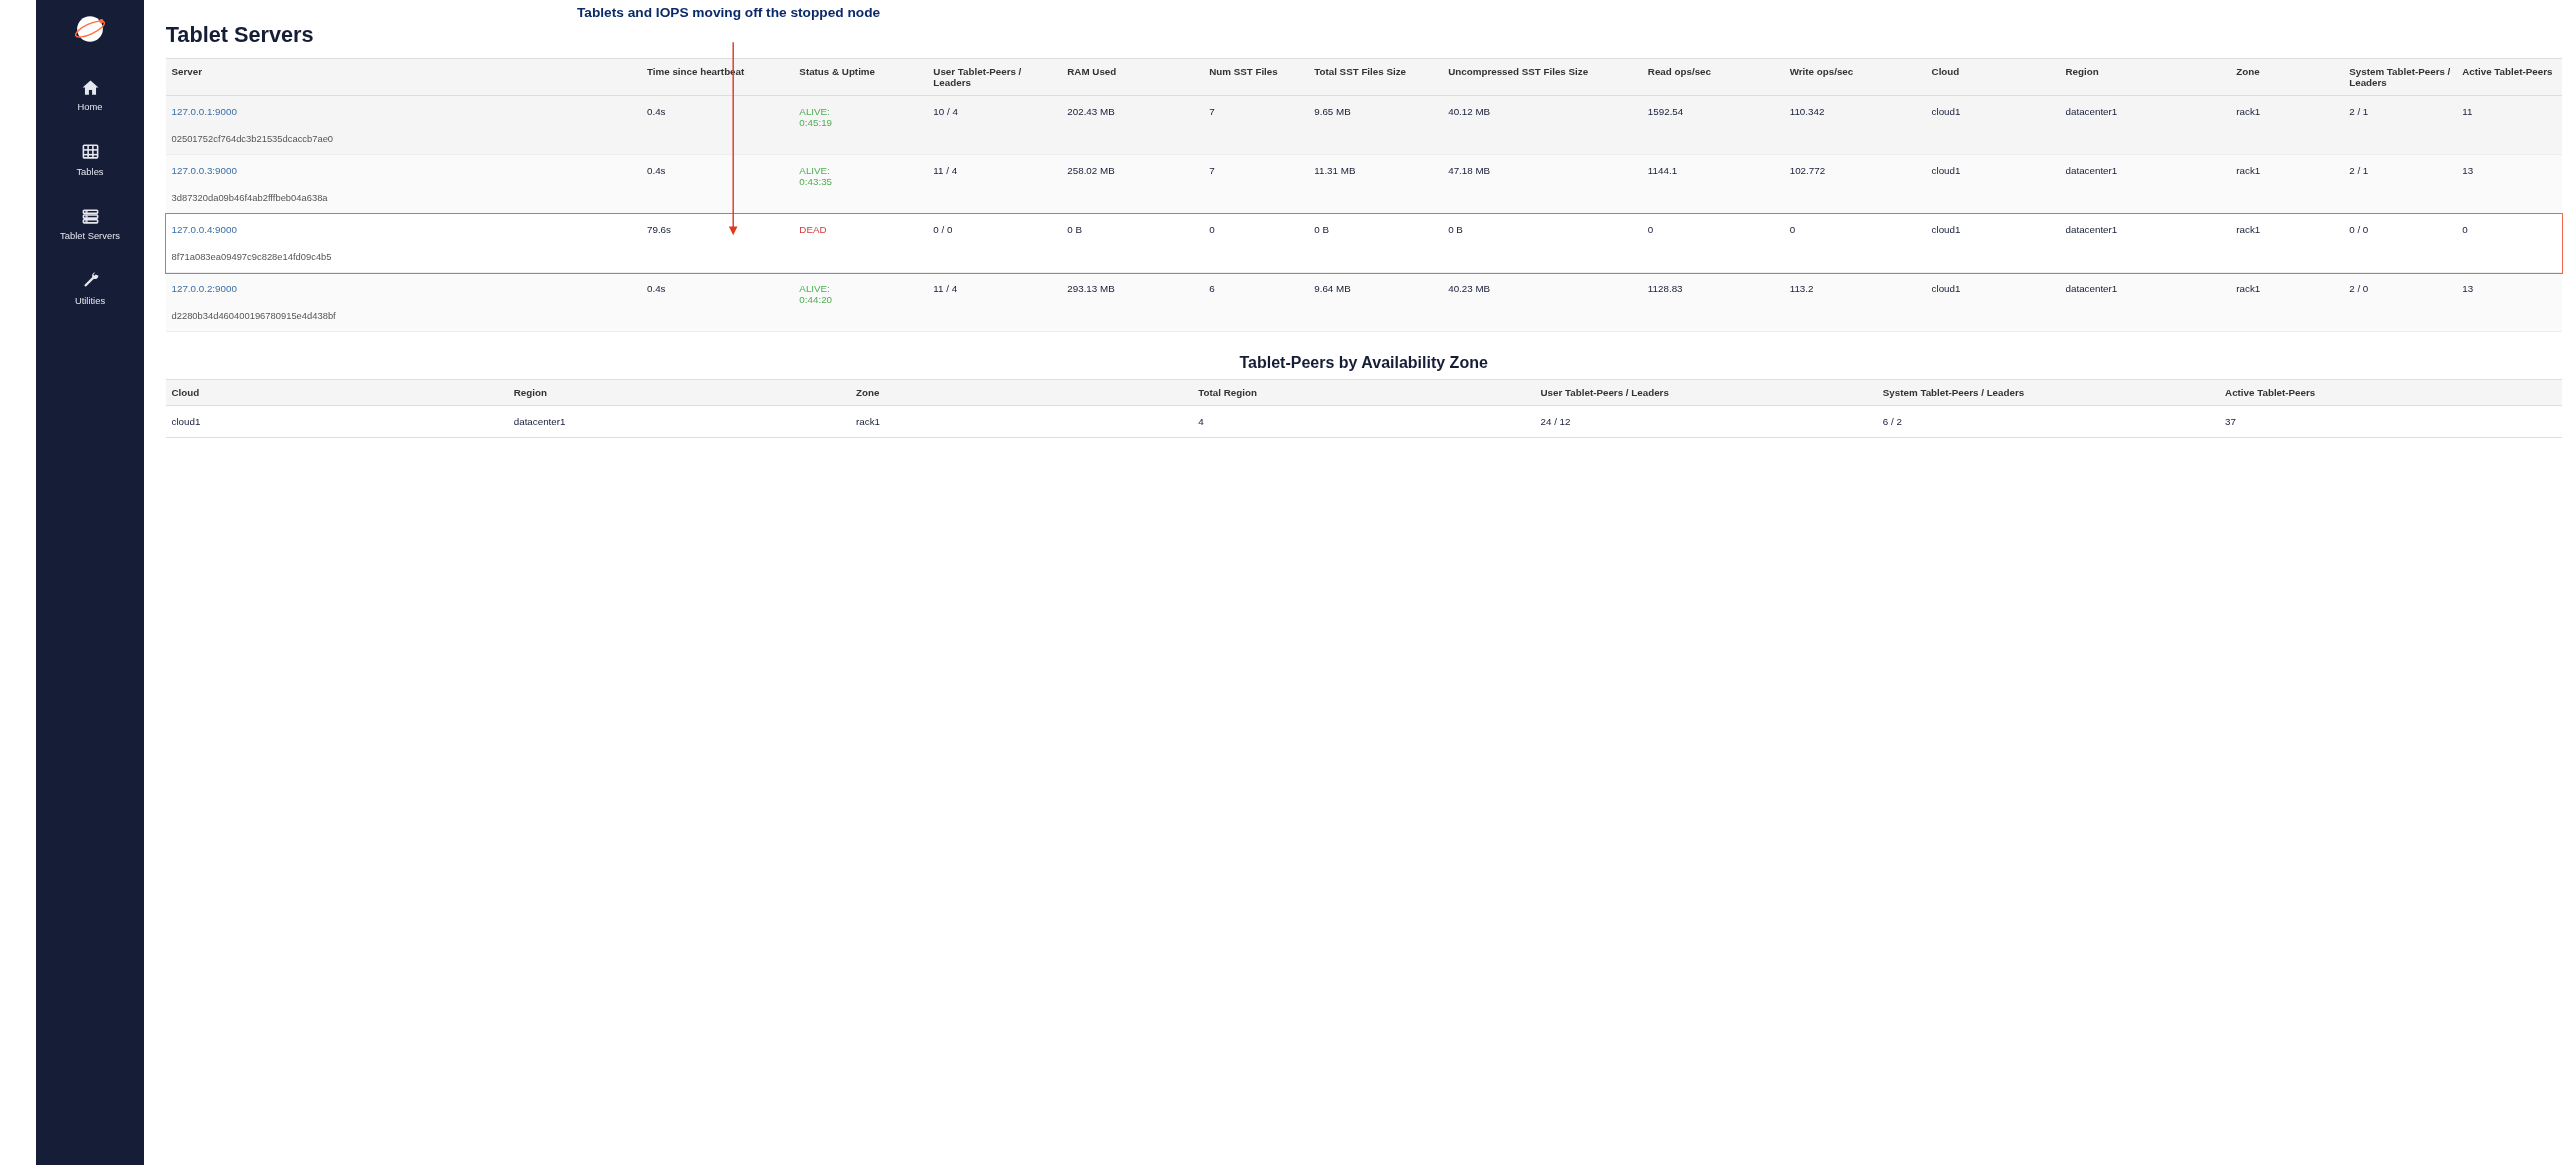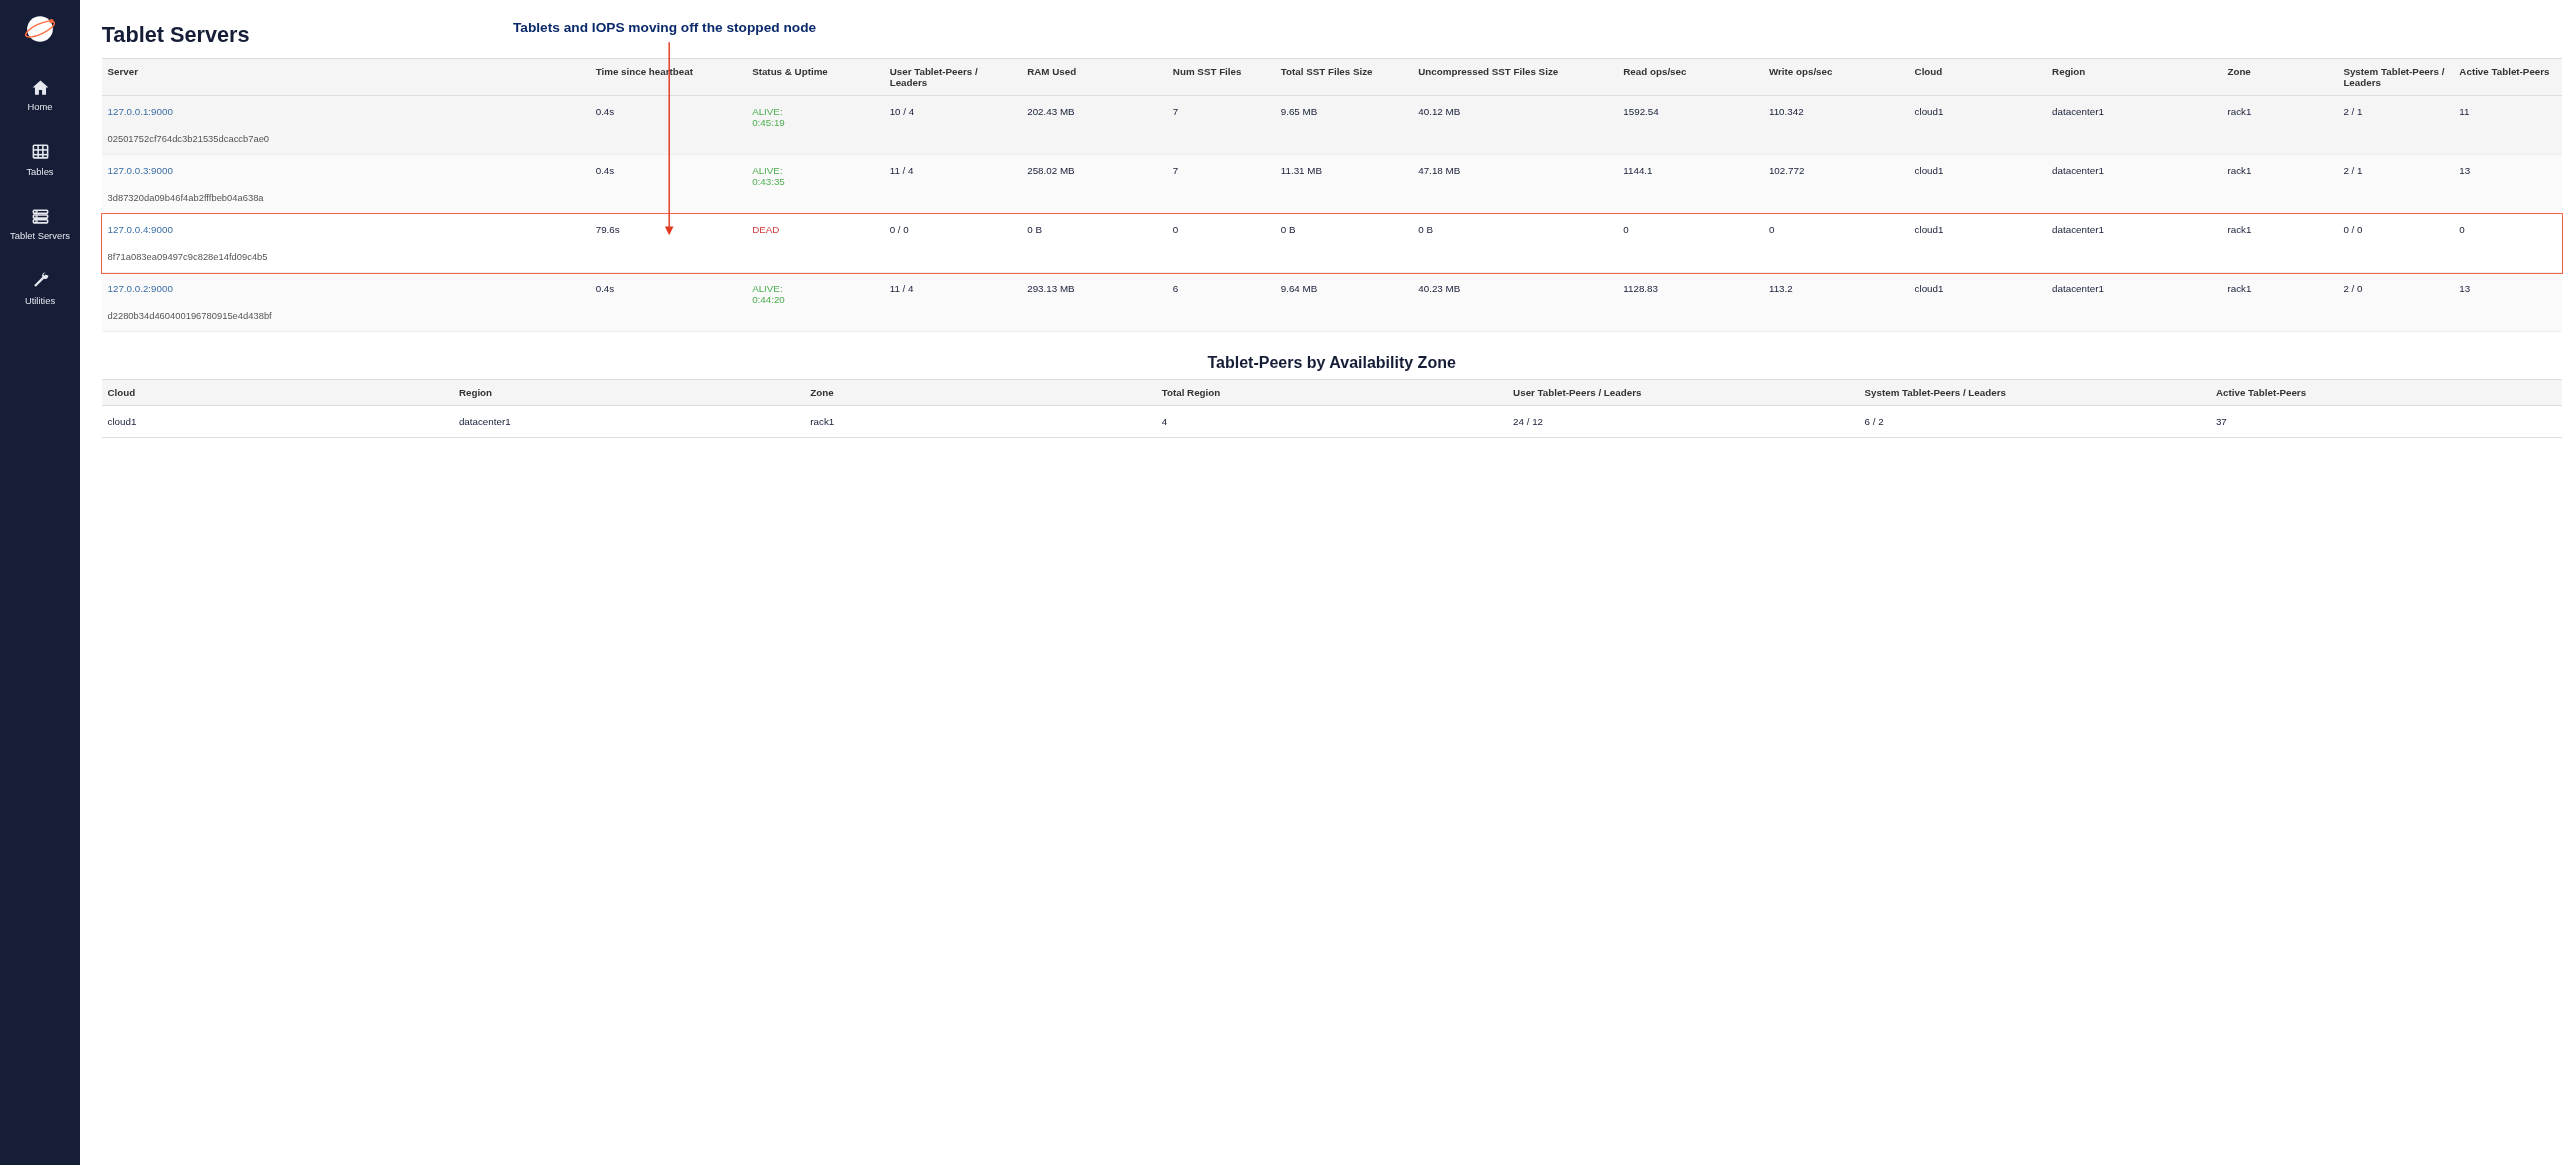--- a/index.html
+++ b/index.html
@@ -5,28 +5,29 @@
   * { box-sizing: border-box; margin: 0; padding: 0; }
   body {
     font-family: -apple-system, BlinkMacSystemFont, "Segoe UI", Helvetica, Arial, sans-serif;
     background: #fff;
     color: #161d37;
     font-size: 10px;
     display: flex;
     min-height: 100vh;
   }
   .sidebar {
-    width: 80px;
+    width: 108px;
     background: #161d37;
     color: #fff;
     display: flex;
     flex-direction: column;
     align-items: center;
     padding-top: 14.4px;
     flex-shrink: 0;
+    margin-left: 36px;
   }
   .logo {
     width: 30px;
     height: 30px;
     margin-bottom: 29px;
   }
   .nav-item {
     display: flex;
     flex-direction: column;
     align-items: center;
@@ -86,21 +87,21 @@
   .status-alive { color: #4caf50; font-weight: 400; }
   .status-dead  { color: #d33c3c; font-weight: 500; }
   .uptime { color: #4caf50; display: block; }
   .highlight-row td { background: #fff; }
   .highlight-wrap {
     outline: 1.4px solid #f06449;
     outline-offset: -0.7px;
   }
   .annotation {
     position: absolute;
-    top: 20px;
+    top: 5px;
     left: 433px;
     color: #0b2a6b;
     font-size: 13.7px;
     font-weight: 700;
   }
   .arrow-svg {
     position: absolute;
     top: 42px;
     left: 582px;
     pointer-events: none;

